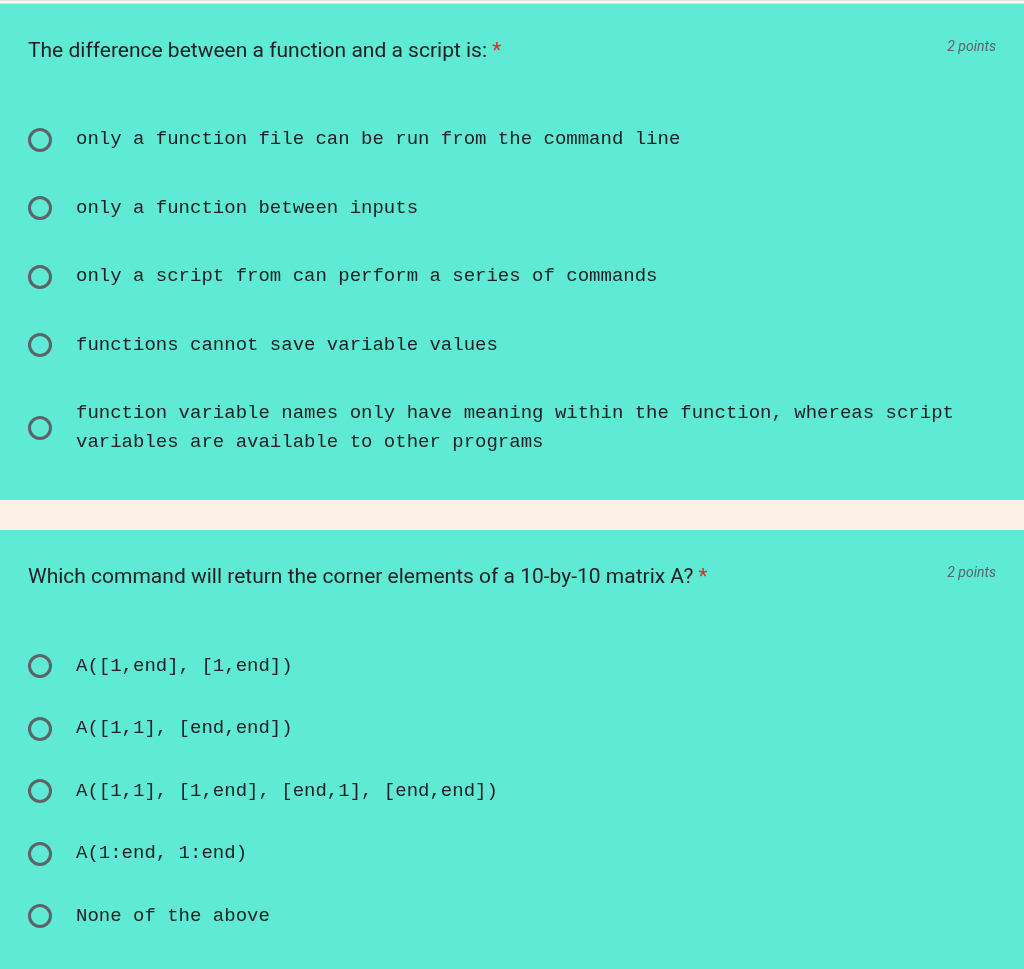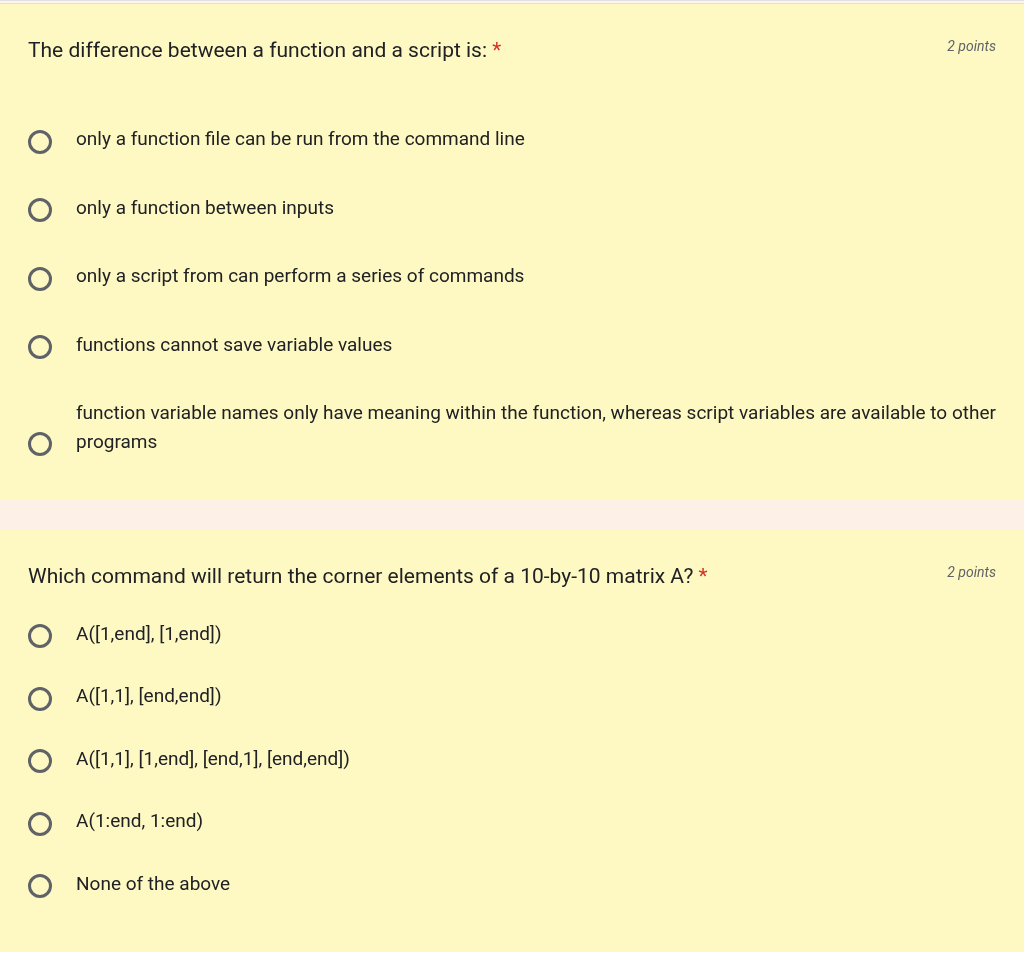--- a/index.html
+++ b/index.html
@@ -16,21 +16,21 @@
       height: 4px;
       background: #fef4ed;
       border-top: 1px solid #e0e0e0;
       border-bottom: 1px solid #e0e0e0;
     }
     .divider-thick {
       height: 30px;
       background: #fdf0e6;
     }
     .question-card {
-      background: #fef9c3;
+      background: #5eead4;
       padding: 32px 28px;
     }
     .question-header {
       display: flex;
       justify-content: space-between;
       align-items: flex-start;
       margin-bottom: 48px;
     }
     .question-title {
       font-size: 21px;
@@ -45,45 +45,46 @@
     }
     .points {
       font-size: 14px;
       color: #5f6368;
       white-space: nowrap;
       margin-top: 2px;
       font-style: italic;
     }
     .option-row {
       display: flex;
-      align-items: flex-end;
+      align-items: center;
       padding: 12px 0;
       margin-bottom: 16px;
       cursor: pointer;
+      font-family: Liberation Mono, monospace;
     }
     .option-row:last-child {
       margin-bottom: 0;
     }
     .radio-circle {
       width: 24px;
       height: 24px;
       border: 3px solid #5f6368;
       border-radius: 50%;
       flex-shrink: 0;
       margin-right: 24px;
       margin-top: 0px;
     }
     .option-label {
       font-size: 19px;
       color: #202124;
       line-height: 1.5;
       font-weight: 400;
     }
     .q2 .question-header {
-      margin-bottom: 16px;
+      margin-bottom: 48px;
     }
     .q2 .option-row {
       margin-bottom: 10px;
     }
   </style>
 </head>
 <body>
 
 <div class="divider-thin"></div>
 

